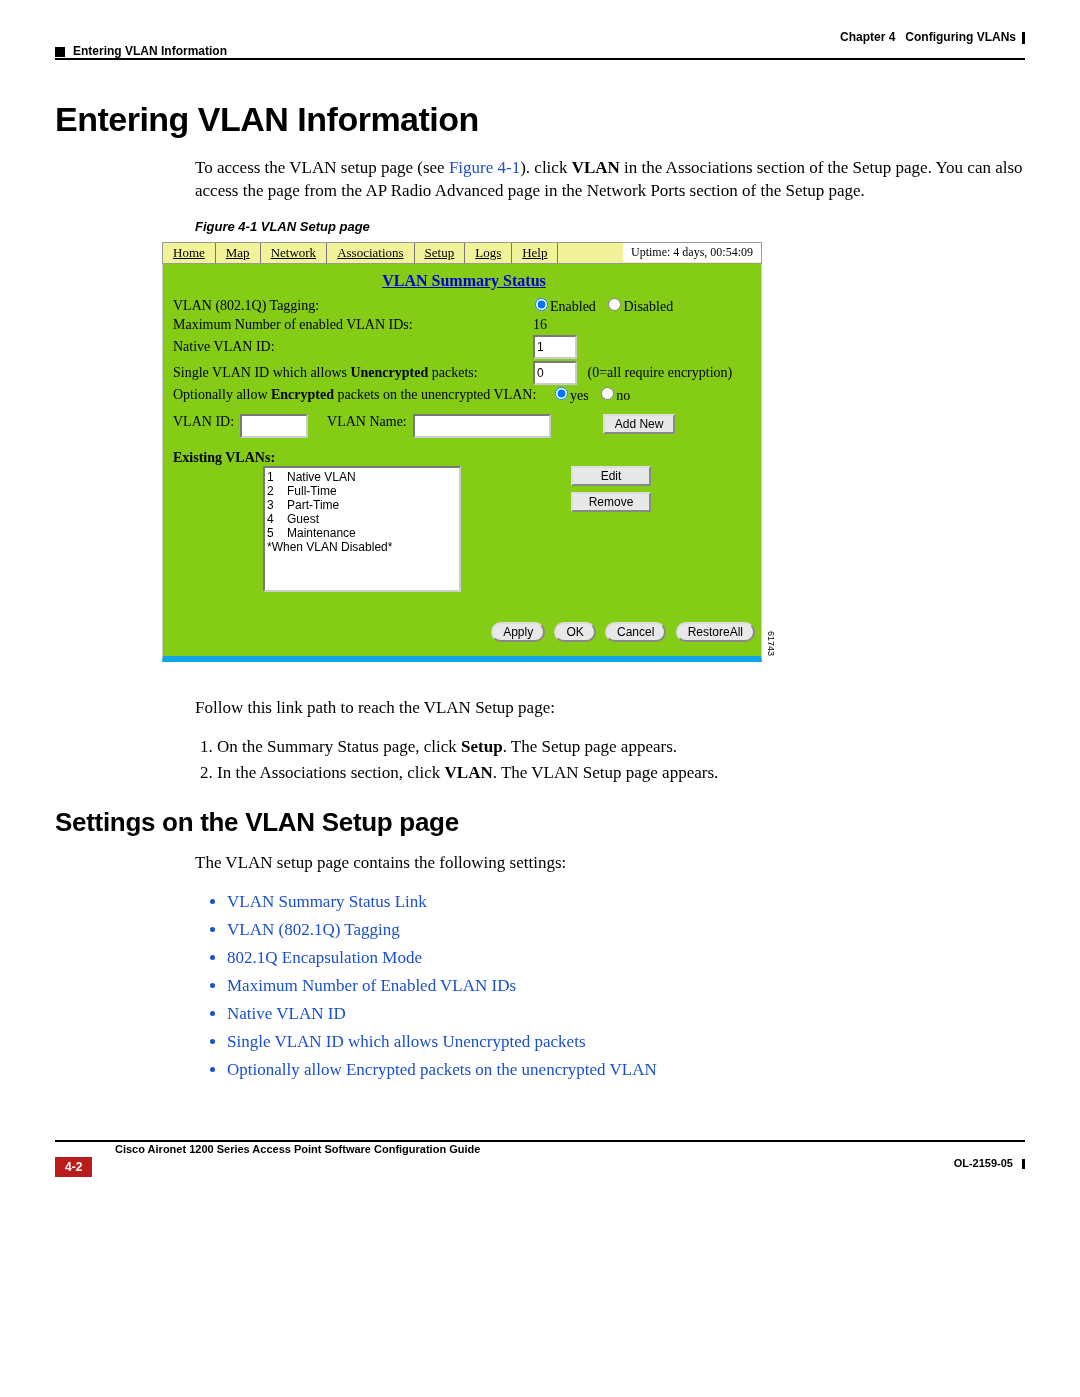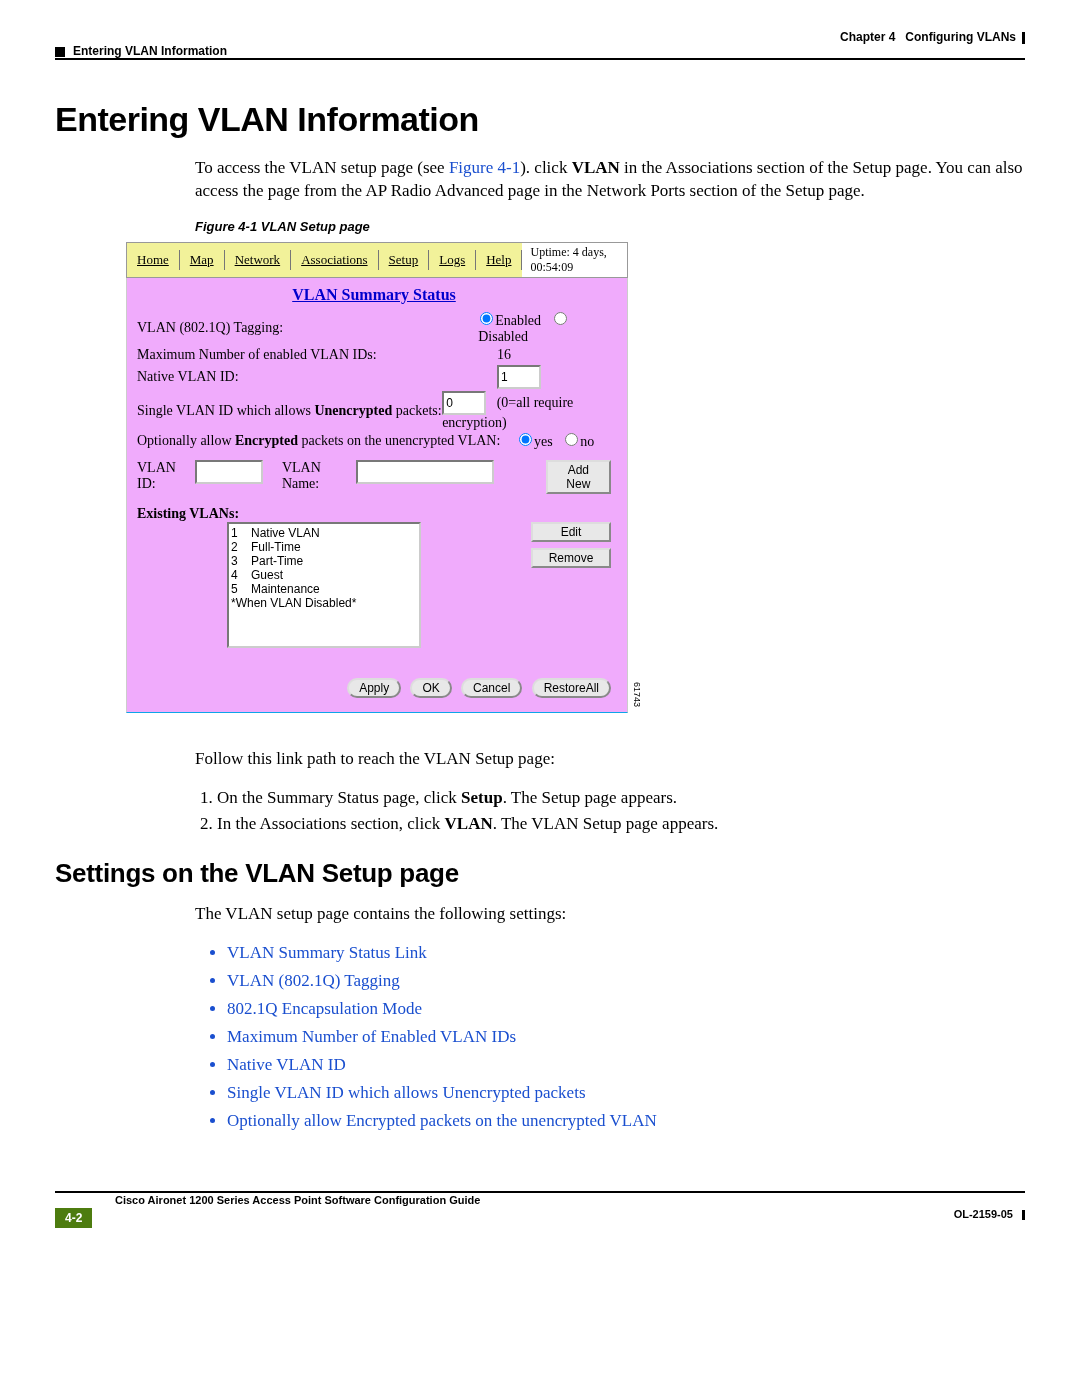--- a/index.html
+++ b/index.html
@@ -70,22 +70,22 @@
   }
   .body-text .link { color: #1a4fcf; }
   .fig-caption {
     font-family: Arial, Helvetica, sans-serif;
     font-style: italic;
     font-weight: bold;
     font-size: 13px;
     margin: 16px 0 8px 140px;
   }
   .figure {
-    margin-left: 71px;
-    width: 502px;
+    margin-left: 107px;
+    width: 600px;
     font-family: "Times New Roman", serif;
     font-size: 13px;
     position: relative;
   }
   .nav-outer {
     background: #f2f29a;
     border: 1px solid #999;
     display: flex;
     align-items: center;
   }
@@ -96,25 +96,25 @@
     text-align: center;
   }
   .nav-cell a { text-decoration: underline; color: #000; }
   .nav-uptime {
     margin-left: auto;
     padding: 2px 8px;
     background: #fff;
     font-size: 12px;
   }
   .panel {
-    background: #f0abfc;
-    padding: 8px 16px 14px 10px;
+    background: #84cc16;
+    padding: 8px 6px 14px 10px;
     border-left: 1px solid #ccc;
     border-right: 1px solid #ccc;
-    border-bottom: 1px solid #0ea5e9;
+    border-bottom: 6px solid #0ea5e9;
   }
   .summary-link {
     text-align: center;
     color: #00c;
     text-decoration: underline;
     font-weight: bold;
     font-size: 16px;
     margin-bottom: 8px;
   }
   .row { display: flex; align-items: center; font-size: 14px; margin: 2px 0; }
@@ -195,21 +195,21 @@
   .footer-row {
     font-family: Arial, Helvetica, sans-serif;
     font-size: 11px;
     padding-top: 1px;
     display: flex;
     justify-content: space-between;
     align-items: flex-start;
   }
   .footer-title { font-weight: bold; margin-left: 60px; }
   .page-num-box {
-    background: #4d7c0f;
+    background: #b91c1c;
     color: #fff;
     font-weight: bold;
     padding: 3px 10px;
     font-size: 12px;
     font-family: Arial, sans-serif;
   }
   .footer-ol { font-weight: bold; font-size: 11px; }
 </style>
 </head>
 <body>

